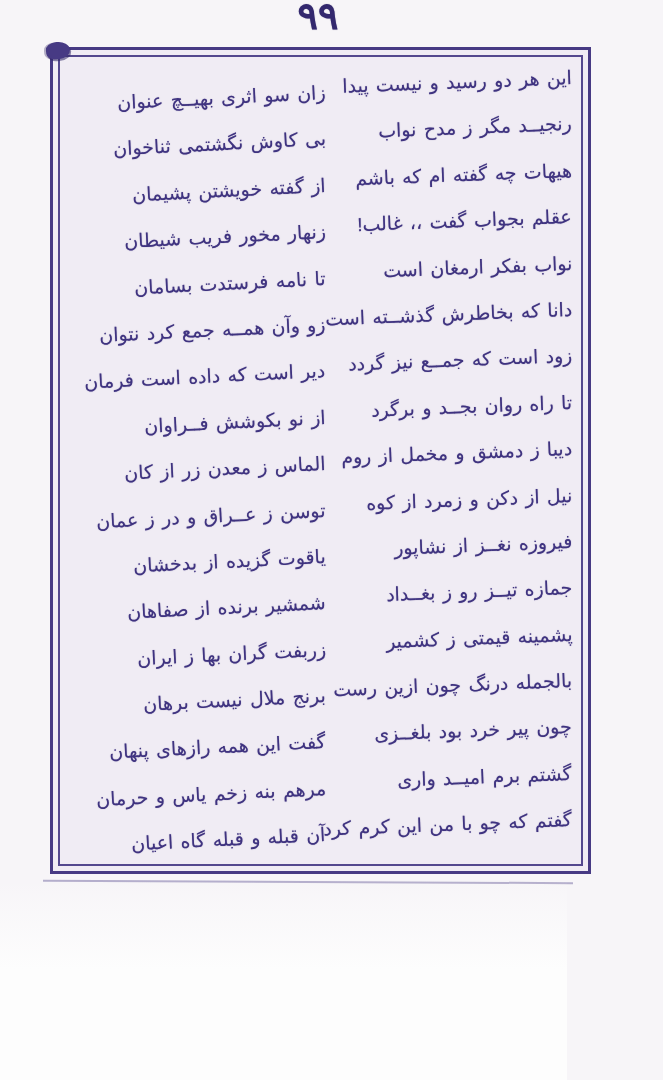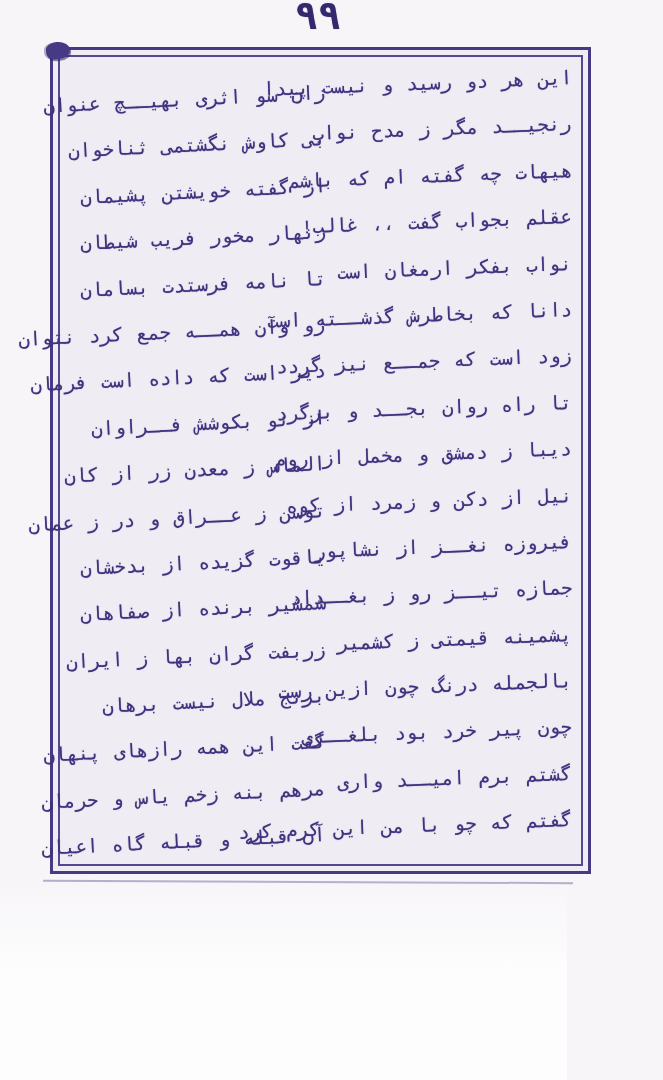--- a/index.html
+++ b/index.html
@@ -4,21 +4,21 @@
 <style>
   html, body {
     margin: 0; padding: 0;
     width: 663px; height: 1080px;
     background: #f7f5f8;
     overflow: hidden;
   }
   .page {
     position: relative;
     width: 567px; height: 1080px;
-    font-family: Liberation Mono, monospace;
+    font-family: Liberation Sans, sans-serif;
   }
   
   .bottom-fade {
     position: absolute; left: 0; right: 0; bottom: 0; height: 200px;
     background: linear-gradient(rgba(253,253,253,0), #fdfdfd 45%);
   }
   .page-number {
     position: absolute; top: -6px; left: 0; width: 636px;
     text-align: center;
     font-size: 38px; font-weight: bold;

